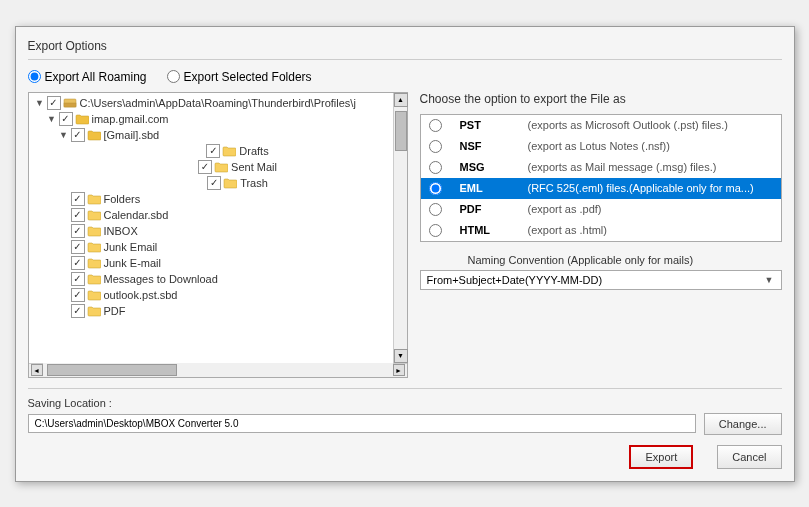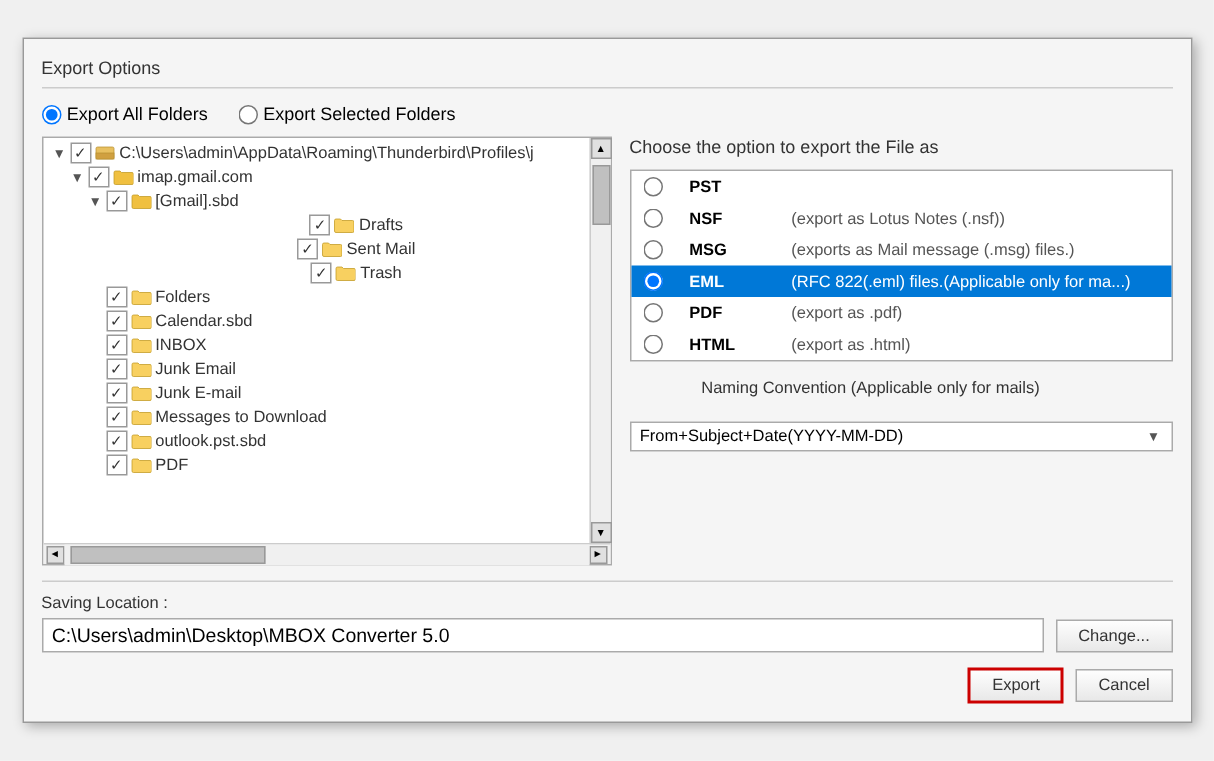--- a/index.html
+++ b/index.html
@@ -139,21 +139,21 @@
     .format-desc {
       font-size: 11px;
       color: #555;
     }
     .naming-section {
       margin-top: 8px;
     }
     .naming-label {
       font-size: 11px;
       color: #333;
-      margin-bottom: 16px;
+      margin-bottom: 4px;
       padding-left: 48px;
     }
     .naming-select {
       width: 100%;
       padding: 3px 6px;
       border: 1px solid #aaa;
       background: white;
       font-size: 11px;
       appearance: none;
       -webkit-appearance: none;
@@ -186,41 +186,40 @@
     .saving-row {
       display: flex;
       gap: 8px;
       align-items: center;
     }
     .saving-input {
       flex: 1;
       padding: 3px 6px;
       border: 1px solid #aaa;
       background: white;
-      font-size: 13px;
+      font-size: 10px;
     }
     .btn {
       padding: 4px 14px;
       font-size: 11px;
       border: 1px solid #aaa;
       background: linear-gradient(to bottom, #fefefe, #e8e8e8);
       cursor: pointer;
       min-width: 60px;
       color: #333;
     }
     .btn-export {
       border: 2px solid #cc0000;
       background: linear-gradient(to bottom, #fefefe, #e8e8e8);
     }
     .bottom-buttons {
       display: flex;
       justify-content: flex-end;
-      gap: 8px;
+      gap: 24px;
       margin-top: 10px;
-      align-items: center;
     }
     .tree-container {
       position: relative;
       border: 1px solid #aaa;
       background: white;
     }
     .tree-scroll {
       height: 270px;
       overflow-y: auto;
       overflow-x: hidden;
@@ -273,21 +272,21 @@
   </style>
 </head>
 <body>
 
 <div class="dialog">
   <div class="dialog-title">Export Options</div>
 
   <div class="export-options-row">
     <label class="radio-label">
       <input type="radio" name="export-type" checked="" style="">
-      <span>Export All Folders</span>
+      <span>Export All Roaming</span>
     </label>
     <label class="radio-label">
       <input type="radio" name="export-type" style="">
       <span>Export Selected Folders</span>
     </label>
   </div>
 
   <div class="top-section">
 
     <div class="left-panel">
@@ -426,35 +425,36 @@
     </div>
 
     <div class="right-panel">
       <div class="right-panel-title">Choose the option to export the File as</div>
 
       <div class="format-list" id="formatList">
 
       <div class="format-item">
             <input type="radio" name="format" style="">
             <span class="format-name">PST</span>
+            <span class="format-desc">(exports as Microsoft Outlook (.pst) files.)</span>
           </div>
           <div class="format-item">
             <input type="radio" name="format" style="">
             <span class="format-name">NSF</span>
             <span class="format-desc">(export as Lotus Notes (.nsf))</span>
           </div>
           <div class="format-item">
             <input type="radio" name="format" style="">
             <span class="format-name">MSG</span>
             <span class="format-desc">(exports as Mail message (.msg) files.)</span>
           </div>
           <div class="format-item selected">
             <input type="radio" name="format" checked="" style="">
             <span class="format-name">EML</span>
-            <span class="format-desc">(RFC 822(.eml) files.(Applicable only for ma...)</span>
+            <span class="format-desc">(RFC 525(.eml) files.(Applicable only for ma...)</span>
           </div>
           <div class="format-item">
             <input type="radio" name="format" style="">
             <span class="format-name">PDF</span>
             <span class="format-desc">(export as .pdf)</span>
           </div>
           <div class="format-item">
             <input type="radio" name="format" style="">
             <span class="format-name">HTML</span>
             <span class="format-desc">(export as .html)</span>

